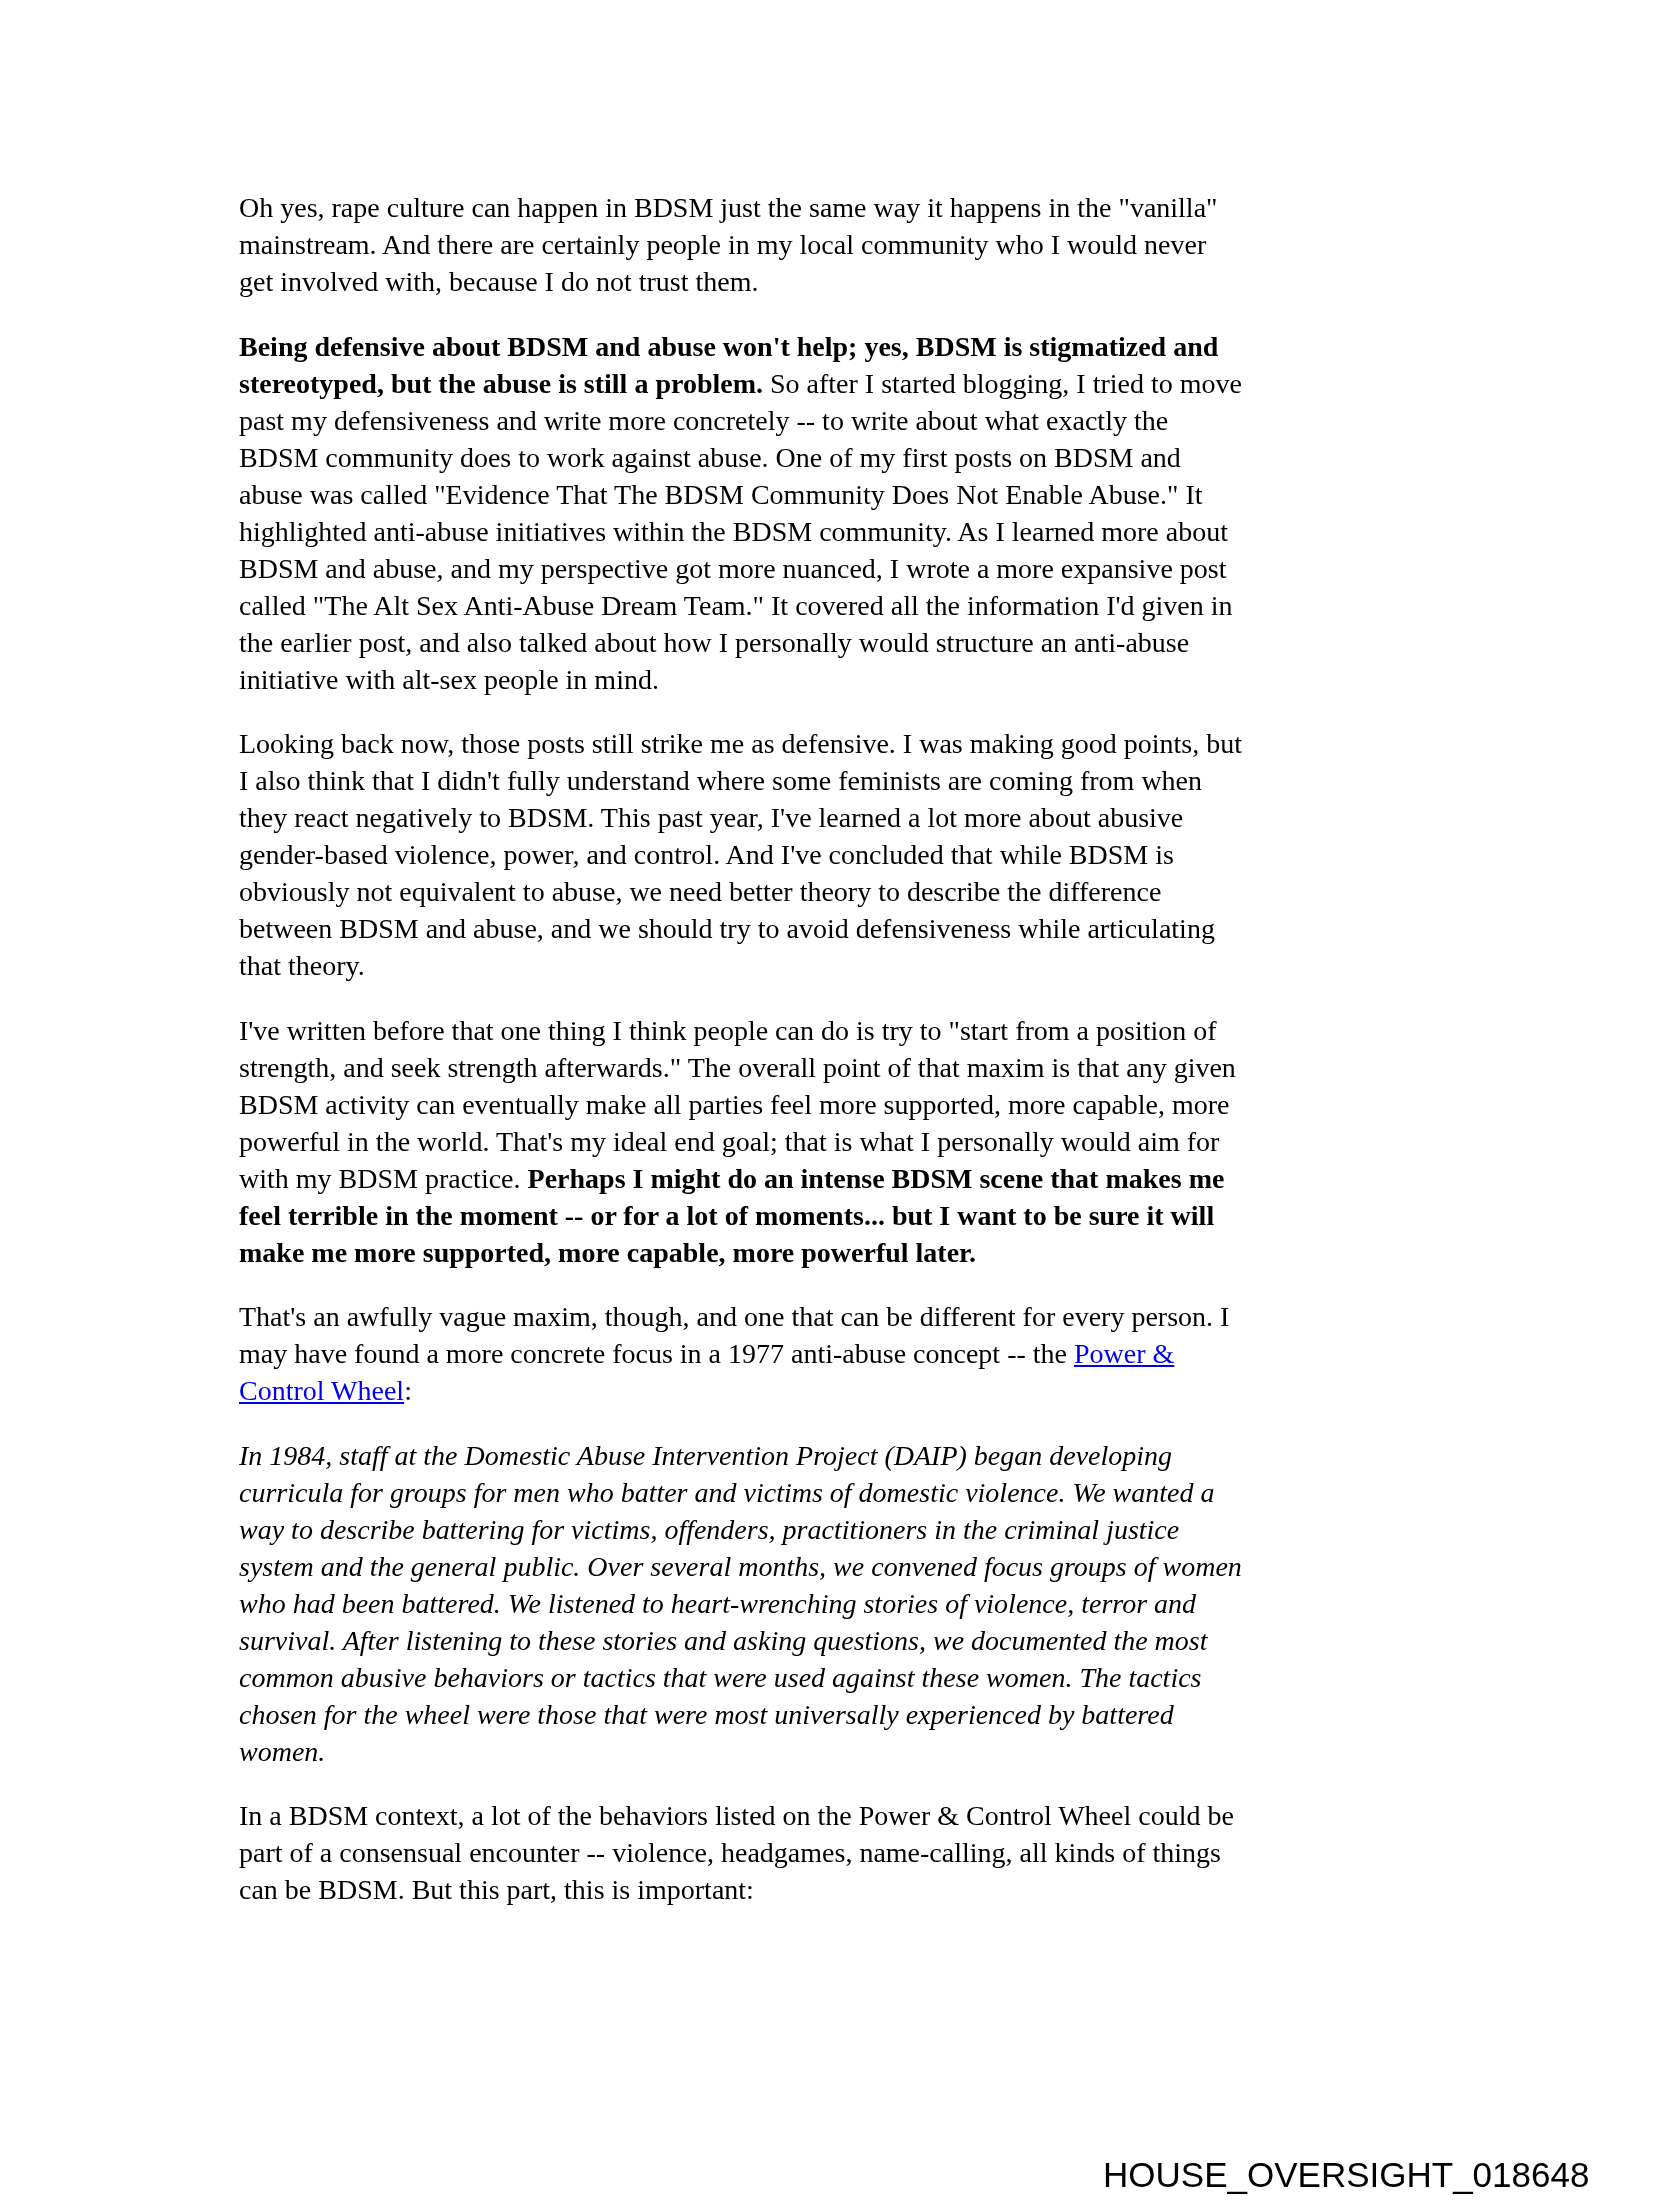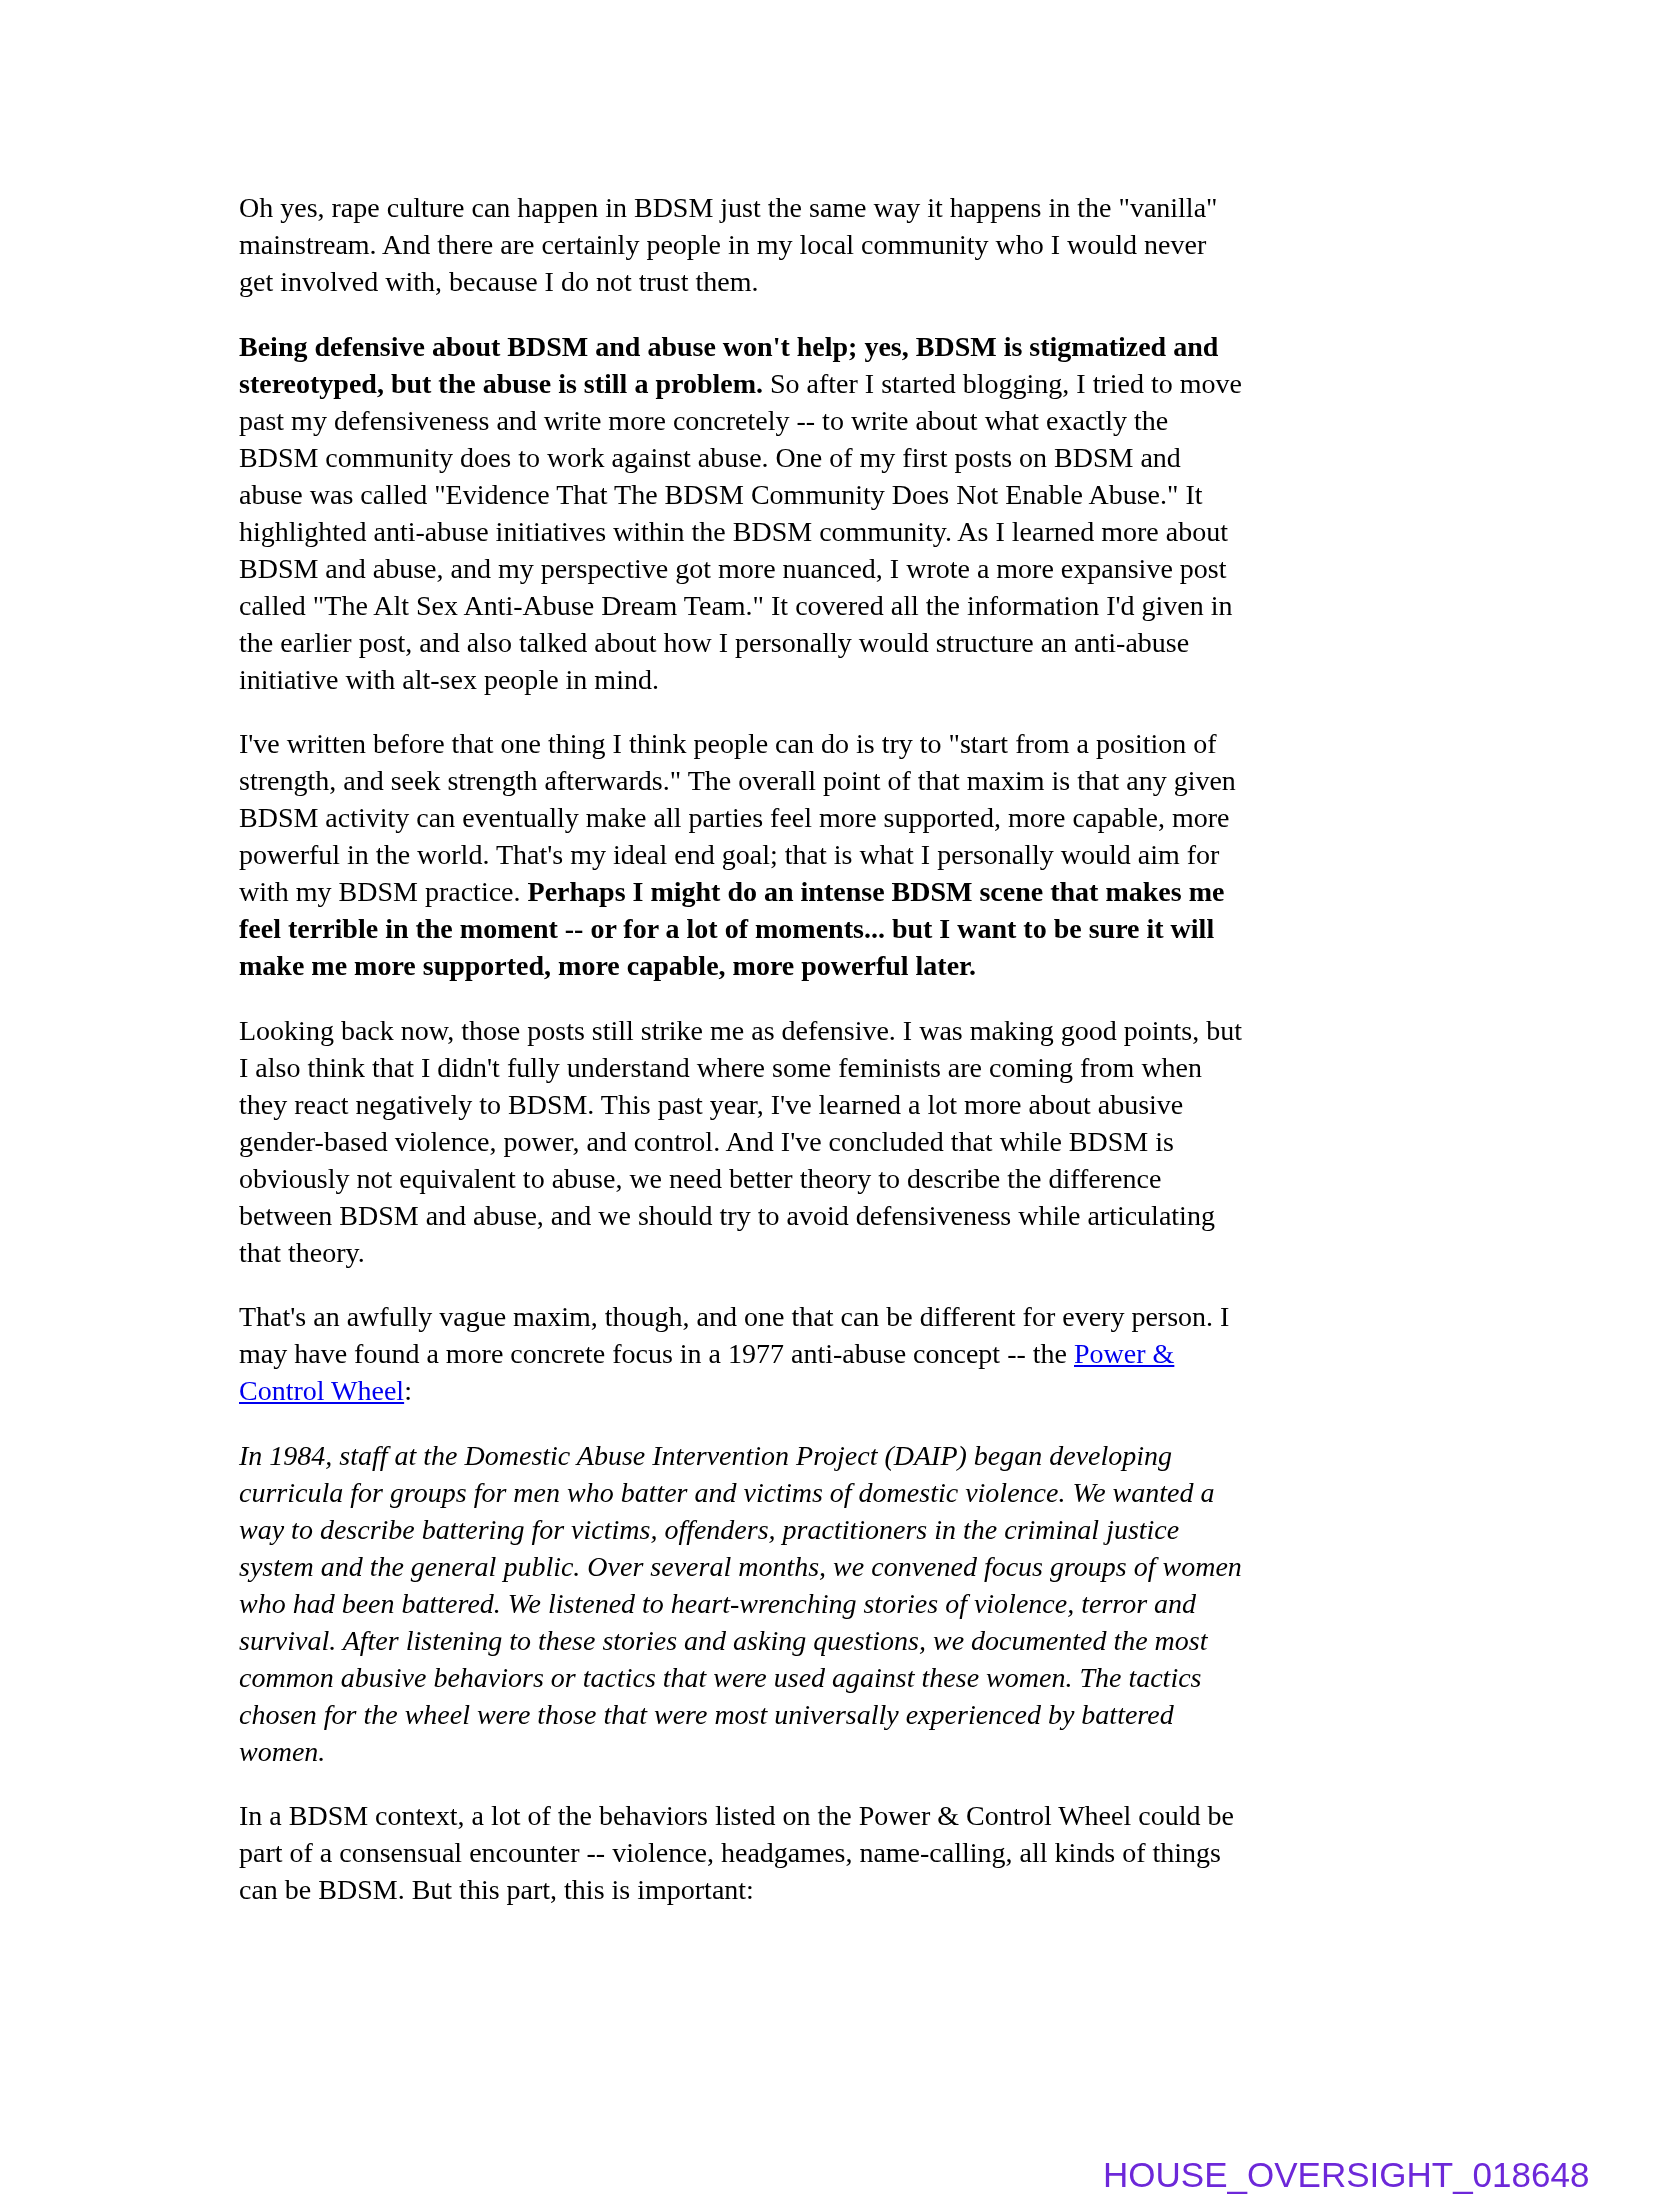--- a/index.html
+++ b/index.html
@@ -37,21 +37,21 @@
     text-decoration: underline;
     cursor: pointer;
   }
   .bates {
     position: absolute;
     top: 2156px;
     right: 23.6px;
     font-family: "Liberation Sans", sans-serif;
     font-size: 35px;
     line-height: 38px;
-    color: #6d28d9;
+    color: #000000;
     white-space: nowrap;
   }
 </style>
 </head>
 <body>
 
 <div class="page" style="background: rgb(255, 255, 255); color: rgb(0, 0, 0);">
   <div class="content">
       <p><span class="seg-normal">Oh yes, rape culture can happen in BDSM just the same way it happens in the "vanilla"
 mainstream. And there are certainly people in my local community who I would never
@@ -59,34 +59,34 @@
       <p><span class="seg-bold">Being defensive about BDSM and abuse won't help; yes, BDSM is stigmatized and
 stereotyped, but the abuse is still a problem.</span><span class="seg-normal"> So after I started blogging, I tried to move
 past my defensiveness and write more concretely -- to write about what exactly the
 BDSM community does to work against abuse. One of my first posts on BDSM and
 abuse was called "Evidence That The BDSM Community Does Not Enable Abuse." It
 highlighted anti-abuse initiatives within the BDSM community. As I learned more about
 BDSM and abuse, and my perspective got more nuanced, I wrote a more expansive post
 called "The Alt Sex Anti-Abuse Dream Team." It covered all the information I'd given in
 the earlier post, and also talked about how I personally would structure an anti-abuse
 initiative with alt-sex people in mind.</span></p>
+      <p><span class="seg-normal">Looking back now, those posts still strike me as defensive. I was making good points, but
+I also think that I didn't fully understand where some feminists are coming from when
+they react negatively to BDSM. This past year, I've learned a lot more about abusive
+gender-based violence, power, and control. And I've concluded that while BDSM is
+obviously not equivalent to abuse, we need better theory to describe the difference
+between BDSM and abuse, and we should try to avoid defensiveness while articulating
+that theory.</span></p>
       <p><span class="seg-normal">I've written before that one thing I think people can do is try to "start from a position of
 strength, and seek strength afterwards." The overall point of that maxim is that any given
 BDSM activity can eventually make all parties feel more supported, more capable, more
 powerful in the world. That's my ideal end goal; that is what I personally would aim for
 with my BDSM practice. </span><span class="seg-bold">Perhaps I might do an intense BDSM scene that makes me
 feel terrible in the moment -- or for a lot of moments... but I want to be sure it will
 make me more supported, more capable, more powerful later.</span></p>
-      <p><span class="seg-normal">Looking back now, those posts still strike me as defensive. I was making good points, but
-I also think that I didn't fully understand where some feminists are coming from when
-they react negatively to BDSM. This past year, I've learned a lot more about abusive
-gender-based violence, power, and control. And I've concluded that while BDSM is
-obviously not equivalent to abuse, we need better theory to describe the difference
-between BDSM and abuse, and we should try to avoid defensiveness while articulating
-that theory.</span></p>
       <p><span class="seg-normal">That's an awfully vague maxim, though, and one that can be different for every person. I
 may have found a more concrete focus in a 1977 anti-abuse concept -- the </span><a class="seg-link">Power &amp;
 Control Wheel</a><span class="seg-normal">:</span></p>
       <p><span class="seg-italic">In 1984, staff at the Domestic Abuse Intervention Project (DAIP) began developing
 curricula for groups for men who batter and victims of domestic violence. We wanted a
 way to describe battering for victims, offenders, practitioners in the criminal justice
 system and the general public. Over several months, we convened focus groups of women
 who had been battered. We listened to heart-wrenching stories of violence, terror and
 survival. After listening to these stories and asking questions, we documented the most
 common abusive behaviors or tactics that were used against these women. The tactics

